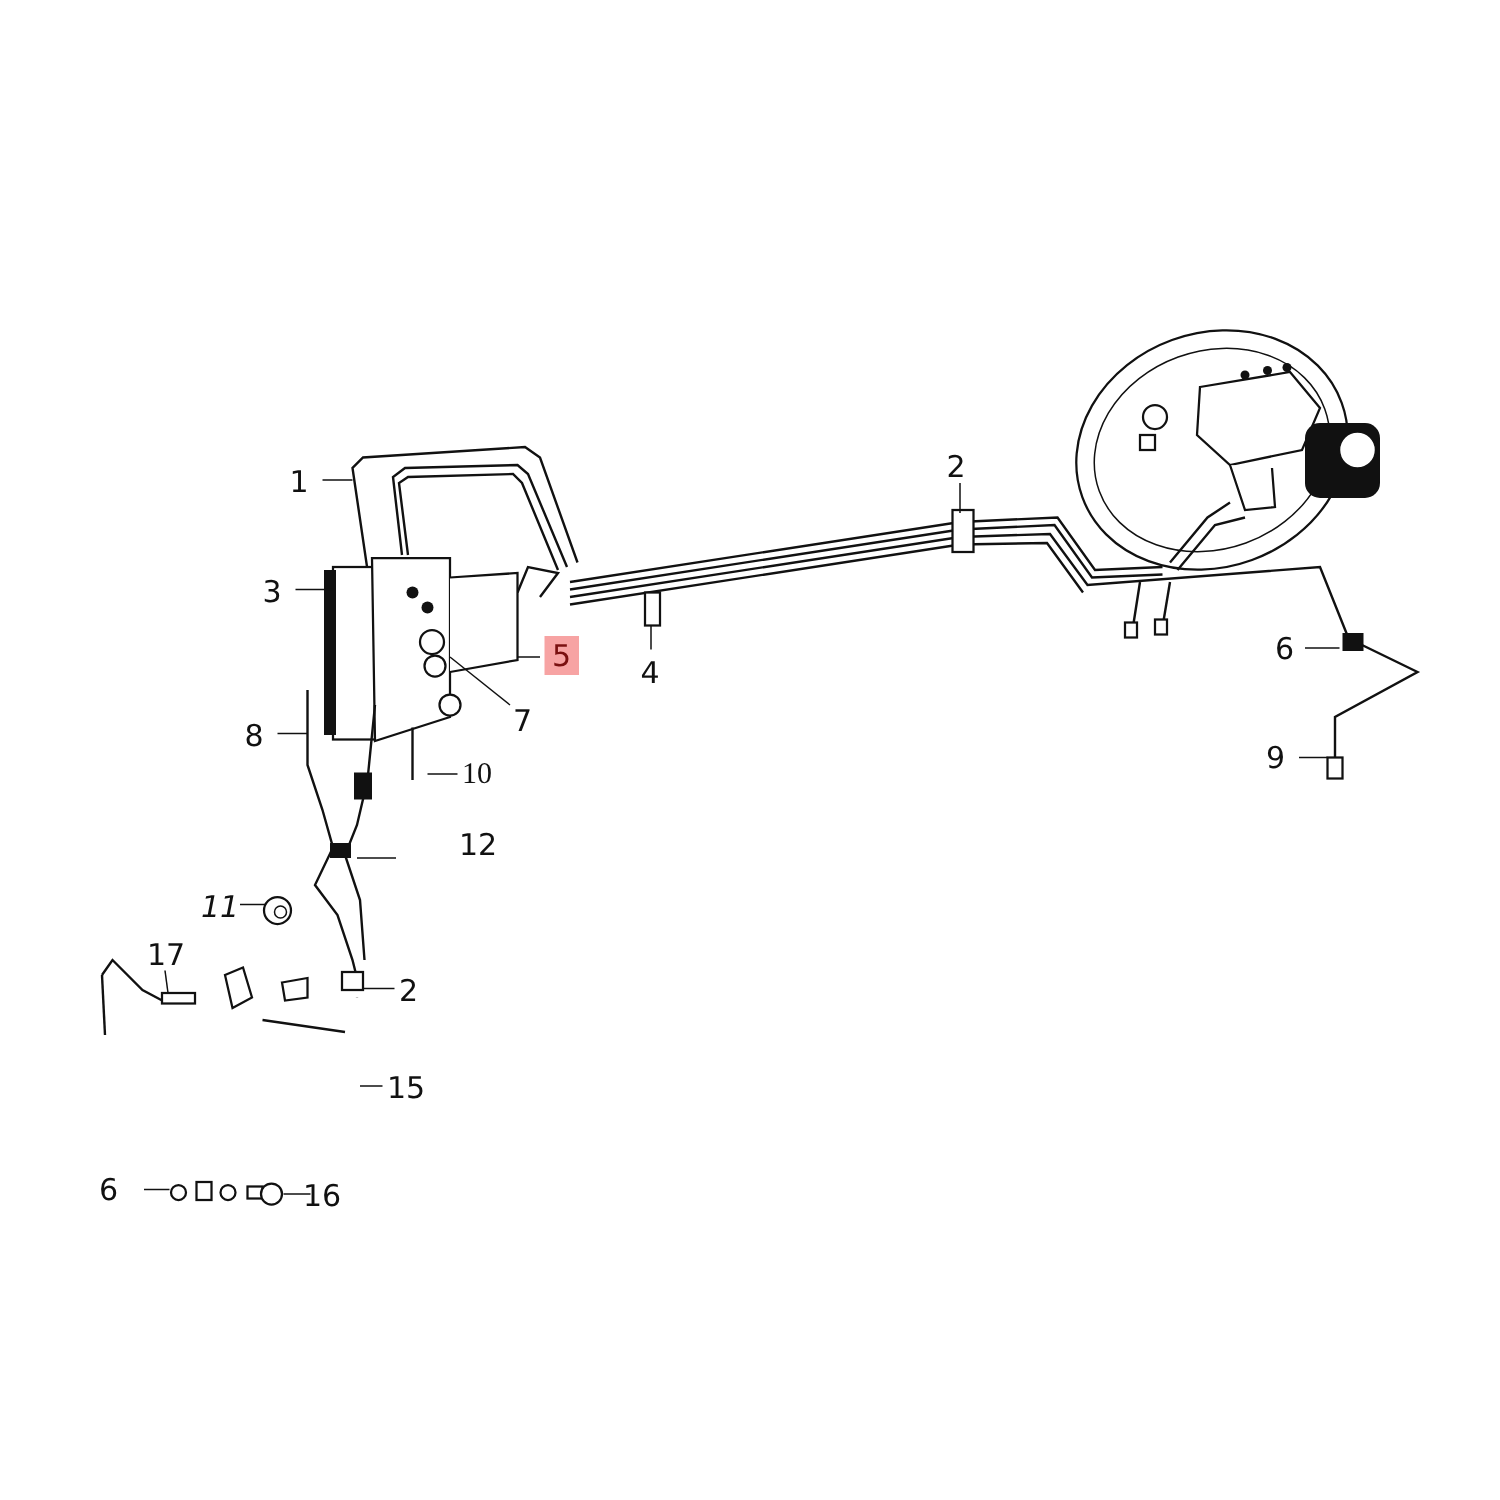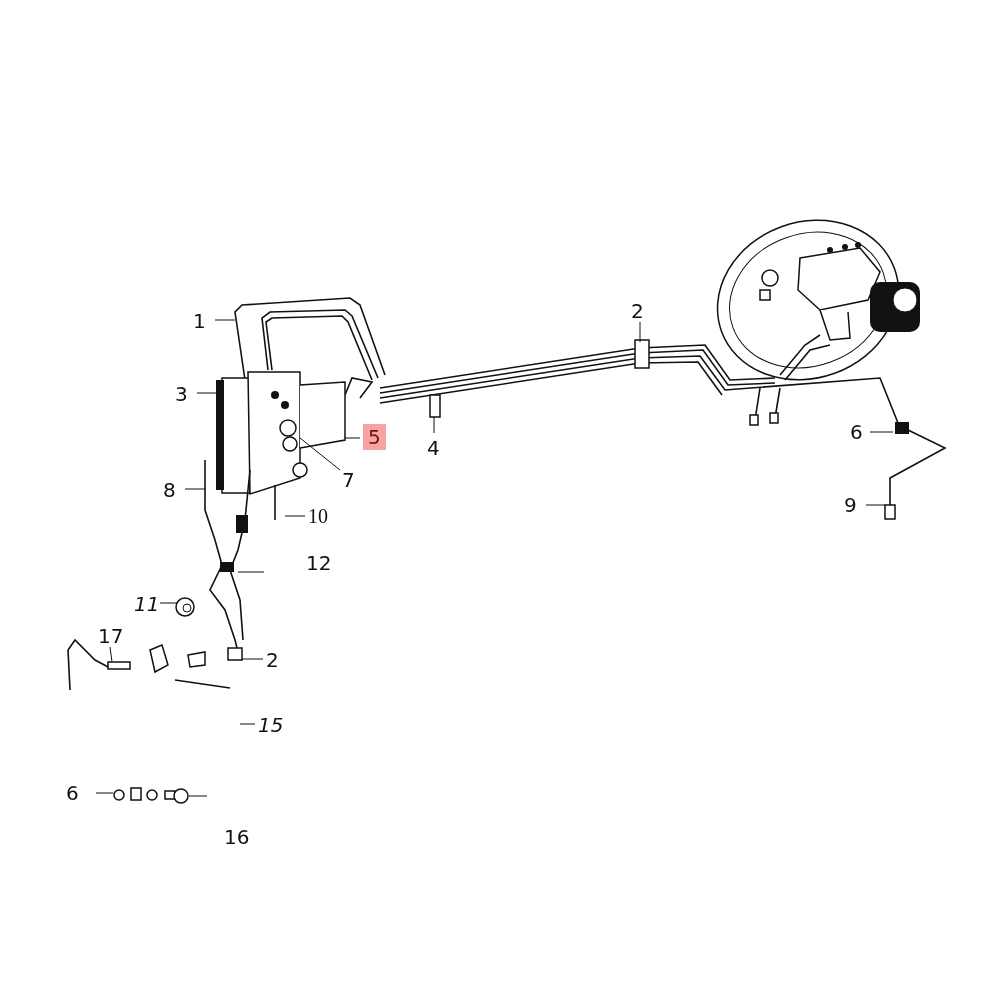--- a/index.html
+++ b/index.html
@@ -126,15 +126,15 @@
 <div class="callout hl" style="left:363px;top:424px;">5</div>
 <div class="callout" style="left:850px;top:422px;">6</div>
 <div class="callout" style="left:342px;top:470px;">7</div>
 <div class="callout" style="left:163px;top:480px;">8</div>
 <div class="callout" style="left:844px;top:495px;">9</div>
 <div class="callout" style="left:308px;top:506px;font-family:Liberation Serif, serif;">10</div>
 <div class="callout" style="left:134px;top:594px;font-style:italic;">11</div>
 <div class="callout" style="left:267px;top:553px;margin-left:39px;">12</div>
 <div class="callout" style="left:266px;top:650px;">2</div>
 <div class="callout" style="left:98px;top:626px;">17</div>
-<div class="callout" style="left:258px;top:715px;font-style:italic;">15</div>
-<div class="callout" style="left:224px;top:787px;margin-top:40px;">16</div>
+<div class="callout" style="left:258px;top:715px;">15</div>
+<div class="callout" style="left:202px;top:787px;">16</div>
 <div class="callout" style="left:66px;top:783px;">6</div>
 
 </body></html>

